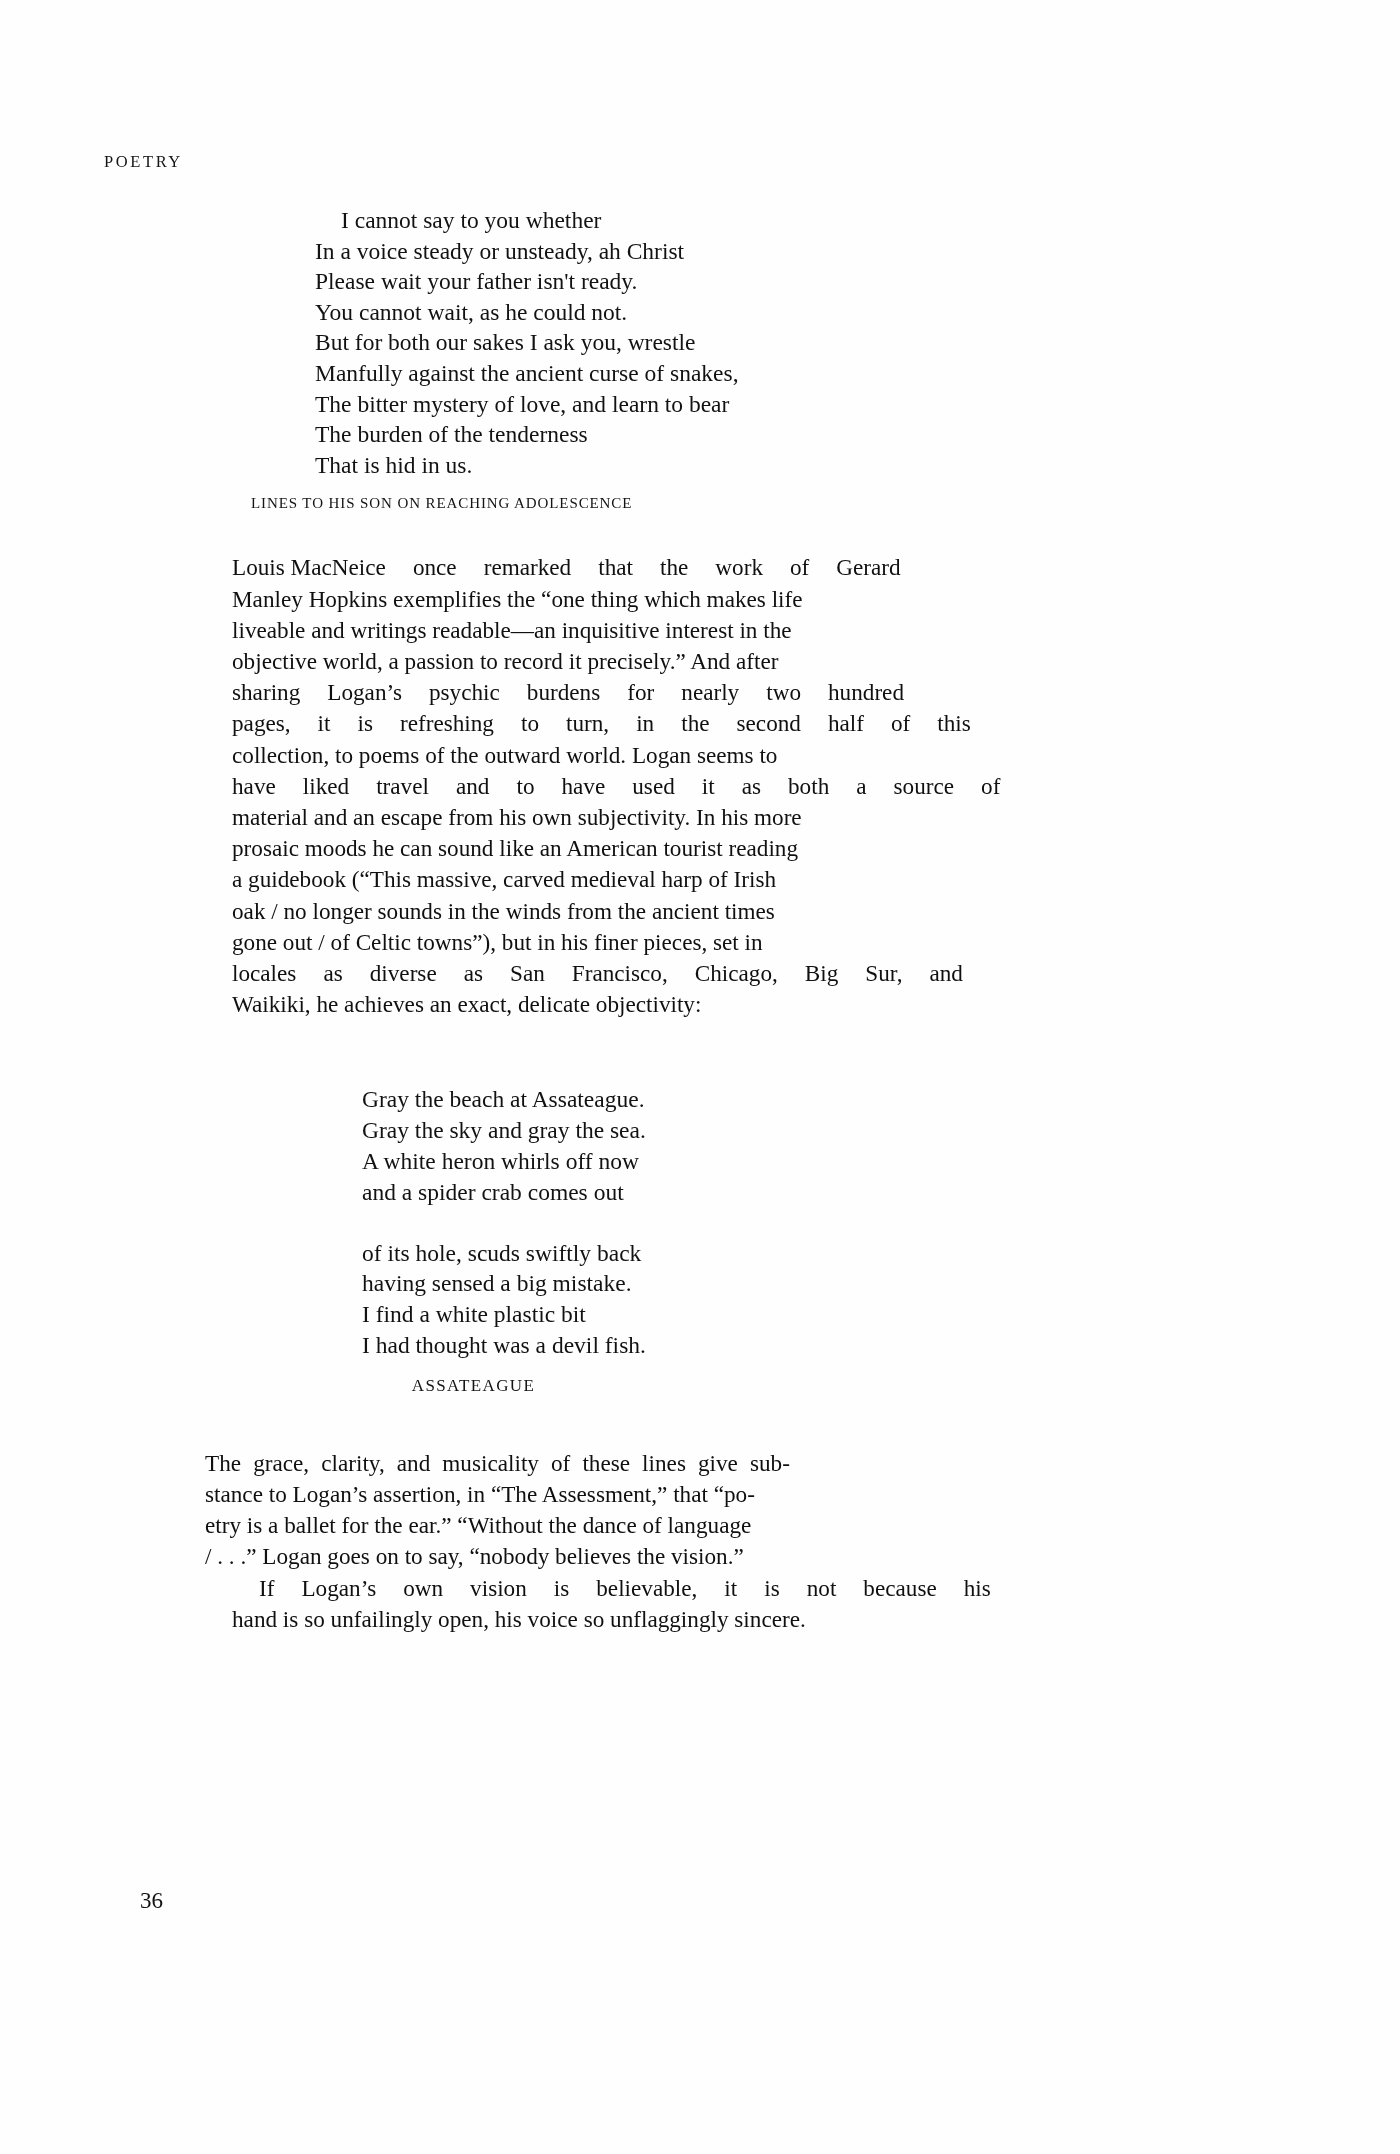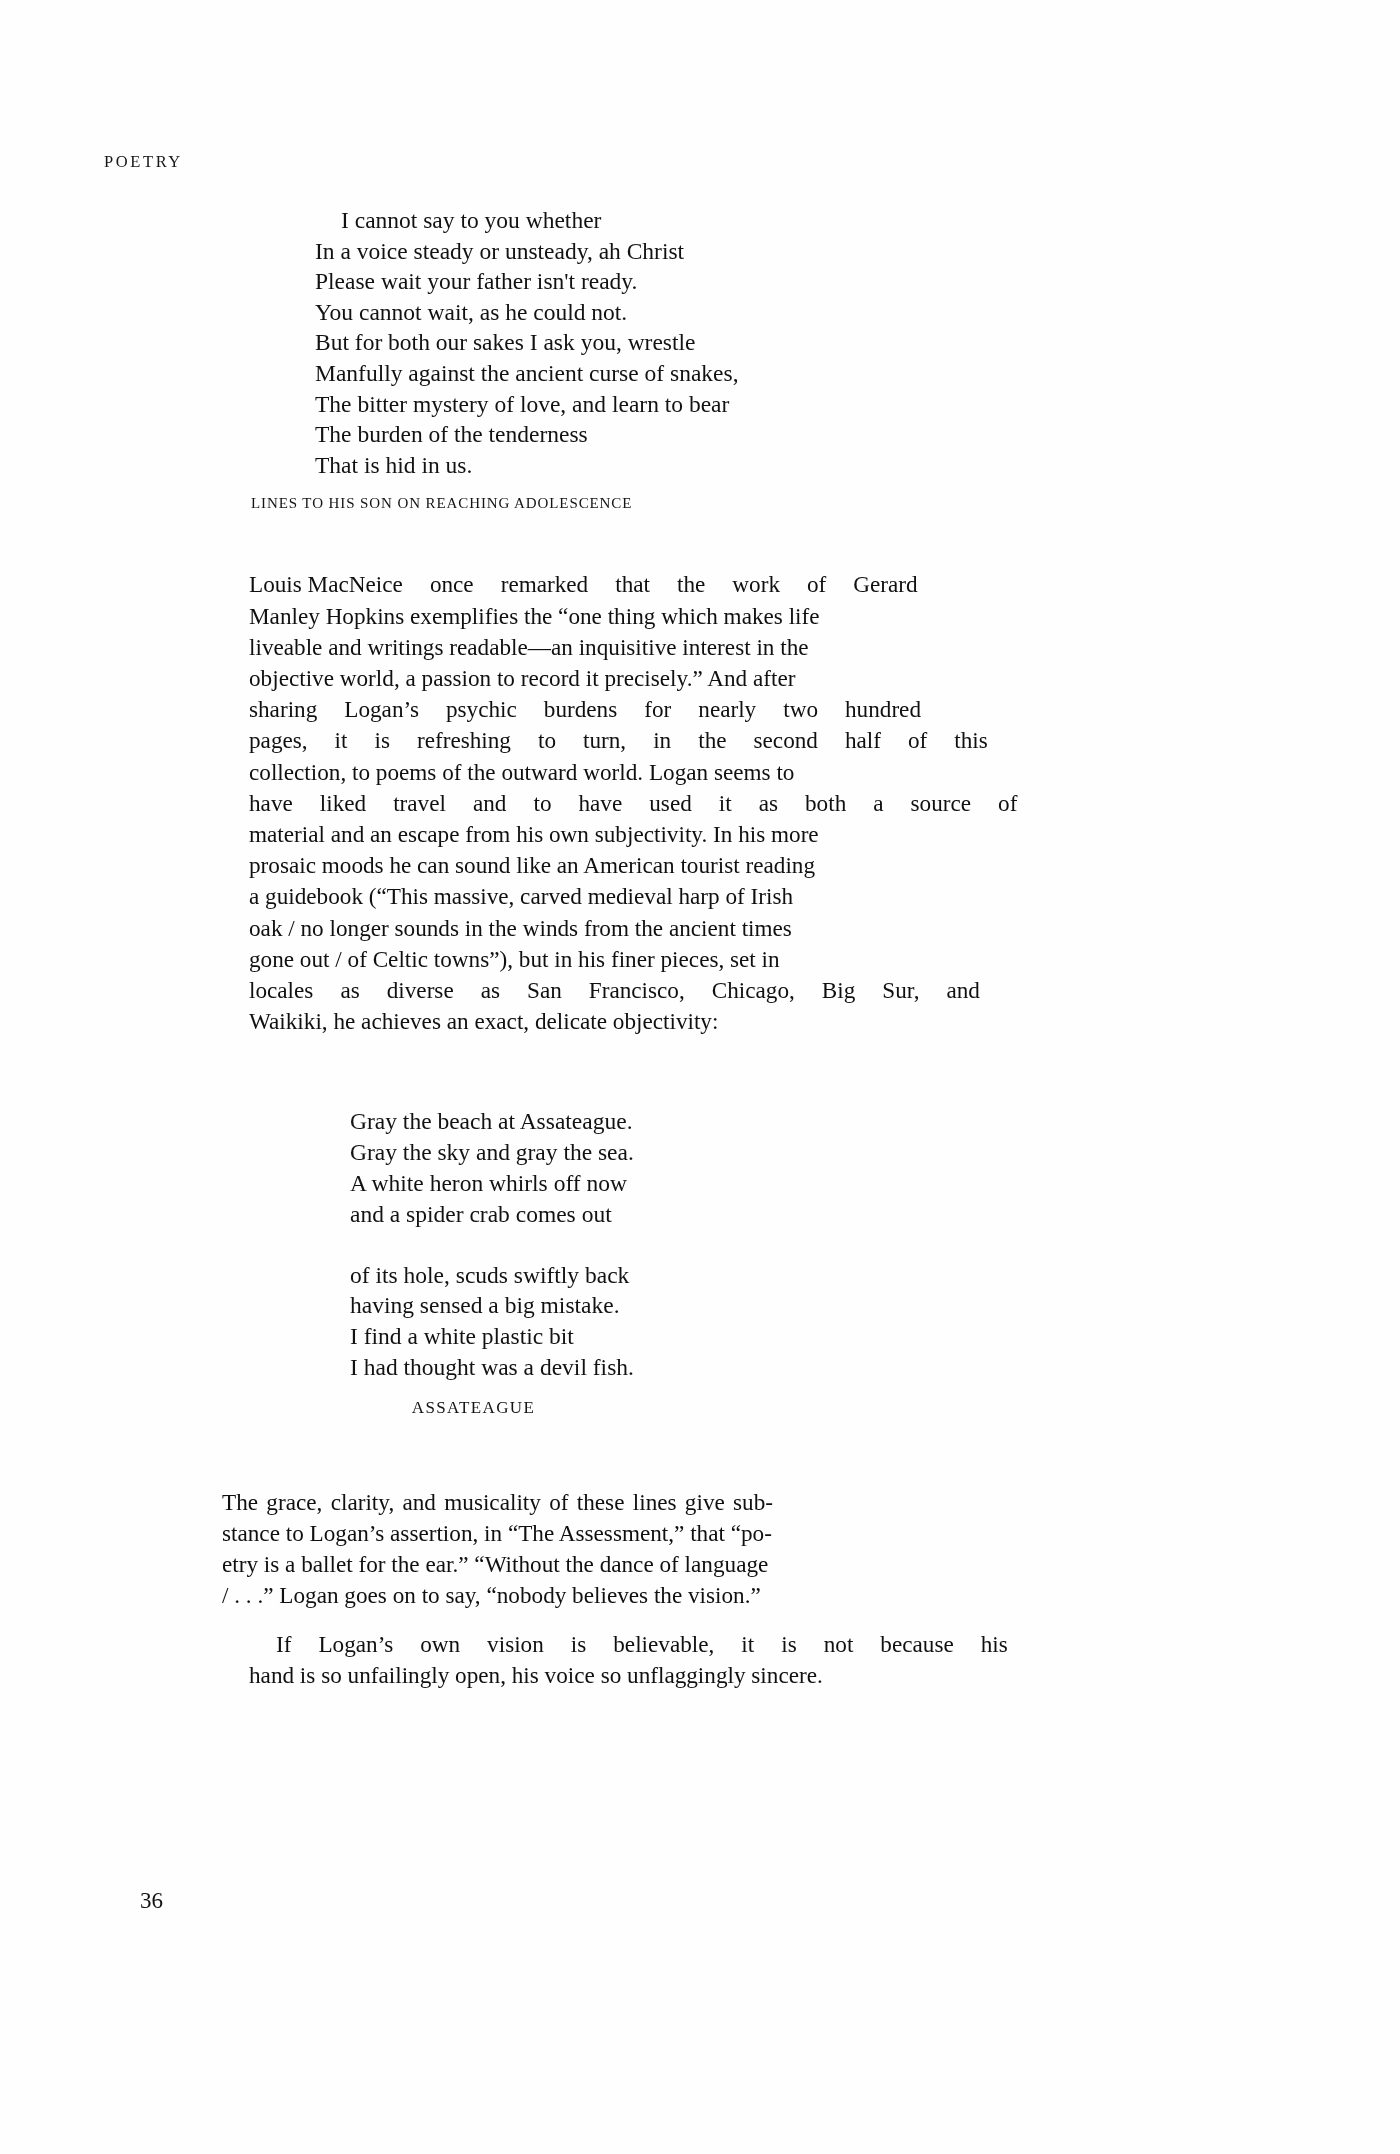--- a/index.html
+++ b/index.html
@@ -60,21 +60,21 @@
   .verse-caption {
     font-size: 15px;
     letter-spacing: 0.9px;
     color: #141414;
     margin-top: 3px;
     padding-left: 46px;
   }
 
   
   .prose {
-    margin: 17px;
+    margin: 0;
     font-size: 23.2px;
     line-height: 31.2px;
     text-align: justify;
     text-justify: inter-word;
     color: #101010;
     hyphens: none;
     font-family: Liberation Serif, serif;
   }
   .prose.indent { text-indent: 27px; }
   .prose .pline {
@@ -83,21 +83,21 @@
   }
   .prose .pline.just {
     display: flex;
     justify-content: space-between;
     white-space: pre;
   }
   .prose .pline.just > span { white-space: pre; }
 
   
   .verse-mid {
-    margin: 0;
+    margin: 12px;
     padding-left: 145px;
     font-size: 23.5px;
     line-height: 30.8px;
     color: #121212;
   }
   .verse-mid .vline {
     display: block;
     white-space: pre;
   }
   .stanza-gap { height: 30px; }

